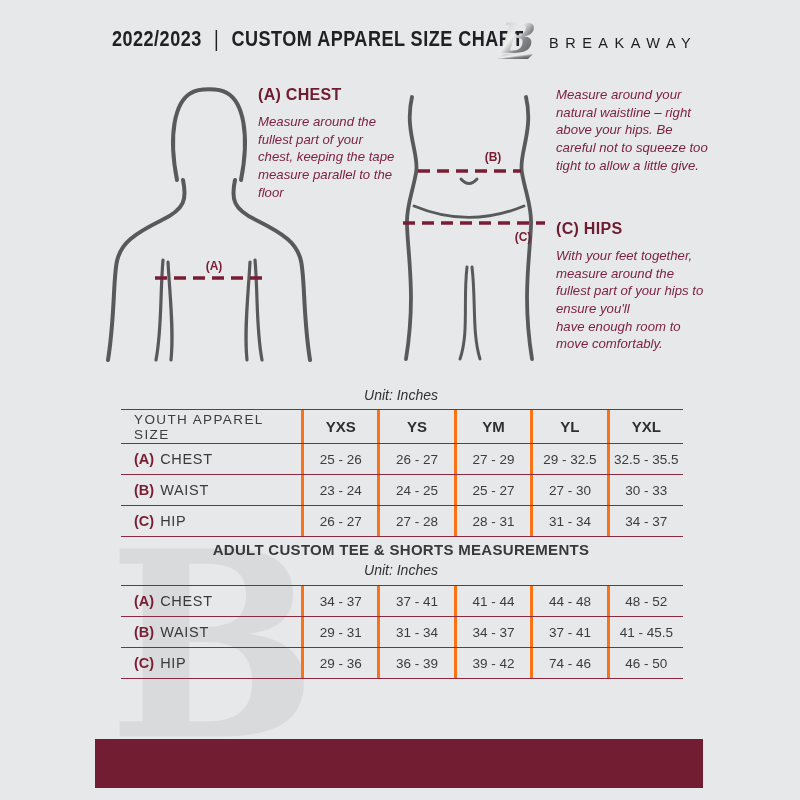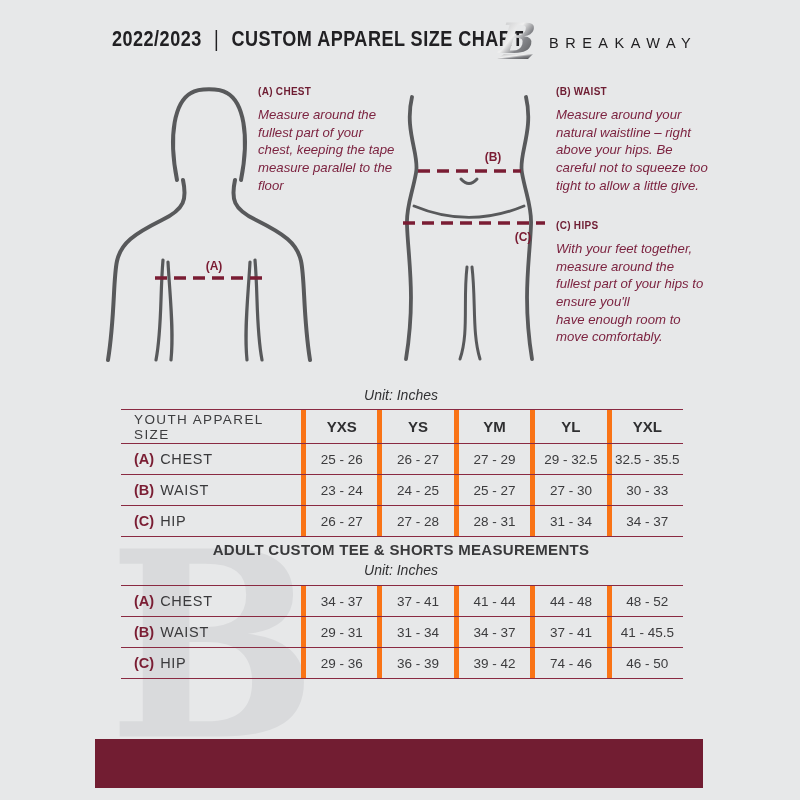--- a/index.html
+++ b/index.html
@@ -14,21 +14,21 @@
   .brand{position:absolute;left:494px;top:16px;display:flex;align-items:center;gap:9px;}
   .brand-name{font-size:14.5px;font-weight:400;letter-spacing:6.5px;color:#1f1e20;padding-top:6px;}
 
   
   .wm{position:absolute;left:108px;top:548px;font-family:"DejaVu Serif",serif;
       font-weight:700;font-size:248px;line-height:195px;color:#d9dadc;
       transform:scaleY(1.04);user-select:none;}
 
   
   .instr{position:absolute;}
-  .instr-h{margin:0 0 9px 0;font-size:10px;font-weight:700;letter-spacing:.3px;color:#6e1c32;}
+  .instr-h{margin:0 0 9px 0;font-size:16px;font-weight:700;letter-spacing:.3px;color:#6e1c32;}
   .instr-p{margin:0;font-size:13.2px;line-height:1.34;font-style:italic;color:#7c2340;white-space:pre-line;}
   .instr-a{left:258px;top:86px;width:142px;}
   .instr-b{left:556px;top:86px;width:152px;}
   .instr-c{left:556px;top:220px;width:154px;}
 
   
   .fig{position:absolute;}
   .fig-left{left:103px;top:82px;}
   .fig-right{left:390px;top:95px;}
 
@@ -38,21 +38,21 @@
   .sec-unit{position:absolute;left:118px;width:566px;text-align:center;
             font-size:14px;font-style:italic;color:#323234;}
 
   
   .table{position:absolute;left:121px;width:562px;border-top:1px solid #8a2a42;}
   .trow{display:grid;grid-template-columns:180px repeat(5,1fr);
         border-bottom:1px solid #8a2a42;}
   .trow.hrow{height:33px;}
   .trow.drow{height:30px;}
   .trow > div{display:flex;align-items:center;justify-content:center;}
-  .trow > div:not(:first-child){border-left:5px solid #f97316;}
+  .trow > div:not(:first-child){border-left:3px solid #f97316;}
   .cell-first{justify-content:flex-start !important;padding-left:13px;}
   .shead{font-size:13.5px;letter-spacing:1.4px;color:#3d3d3f;}
   .size-h{font-weight:700;font-size:15px;color:#2f2f31;}
   .rkey{color:#7a1d33;font-weight:700;margin-right:6px;font-size:14.5px;}
   .rlabel{color:#3a3a3c;letter-spacing:.7px;font-size:14.5px;}
   .val{font-size:13.5px;color:#3c3c3e;}
 
   
   .footer{position:absolute;left:95px;top:739px;width:608px;height:49px;background:#721d32;}
 </style>
@@ -110,21 +110,20 @@
     <text x="103" y="66" text-anchor="middle" font-size="12" font-weight="bold" fill="#7a1c33" font-family="'Liberation Sans',sans-serif">(B)</text>
     <path d="M13,128 L155,128" stroke="#7a1c33" stroke-width="3.6" stroke-dasharray="12 7" fill="none"></path>
     <text x="133" y="146" text-anchor="middle" font-size="12" font-weight="bold" fill="#7a1c33" font-family="'Liberation Sans',sans-serif">(C)</text>
   </svg>
 
   <div class="instr instr-a">
     <p class="instr-h">(A) CHEST</p>
     <p class="instr-p">Measure around the fullest part of your chest, keeping the tape measure parallel to the floor</p>
   </div>
   <div class="instr instr-b">
-    <p class="instr-h">(B) WAIST</p>
     <p class="instr-p">Measure around your natural waistline – right above your hips. Be careful not to squeeze too tight to allow a little give.</p>
   </div>
   <div class="instr instr-c">
     <p class="instr-h">(C) HIPS</p>
     <p class="instr-p">With your feet together, measure around the fullest part of your hips to ensure you'll
 have enough room to move comfortably.</p>
   </div>
 
   <div class="sec-unit" style="top:387px;">Unit: Inches</div>
 

